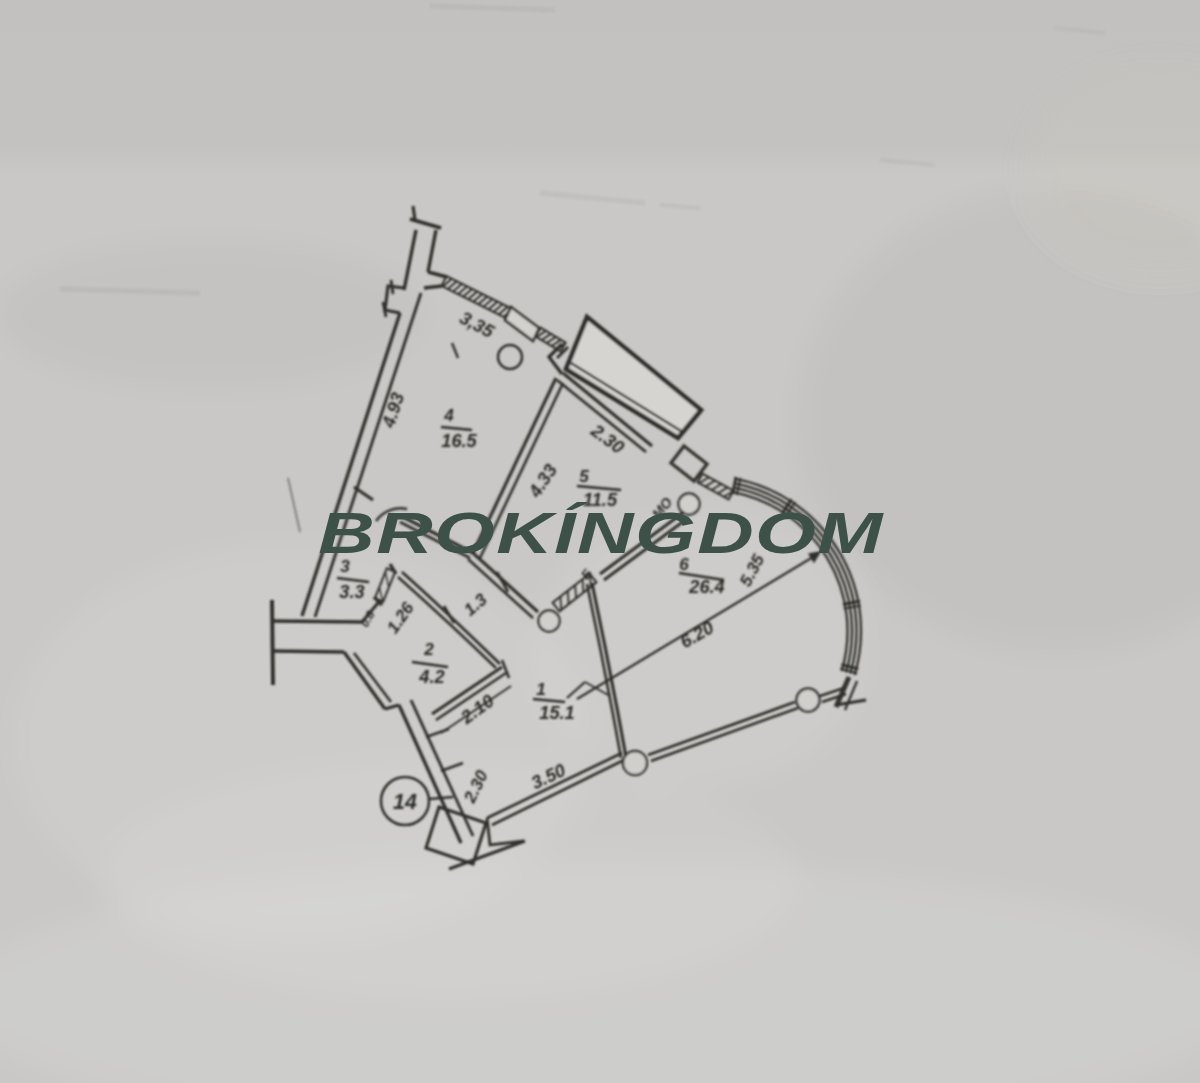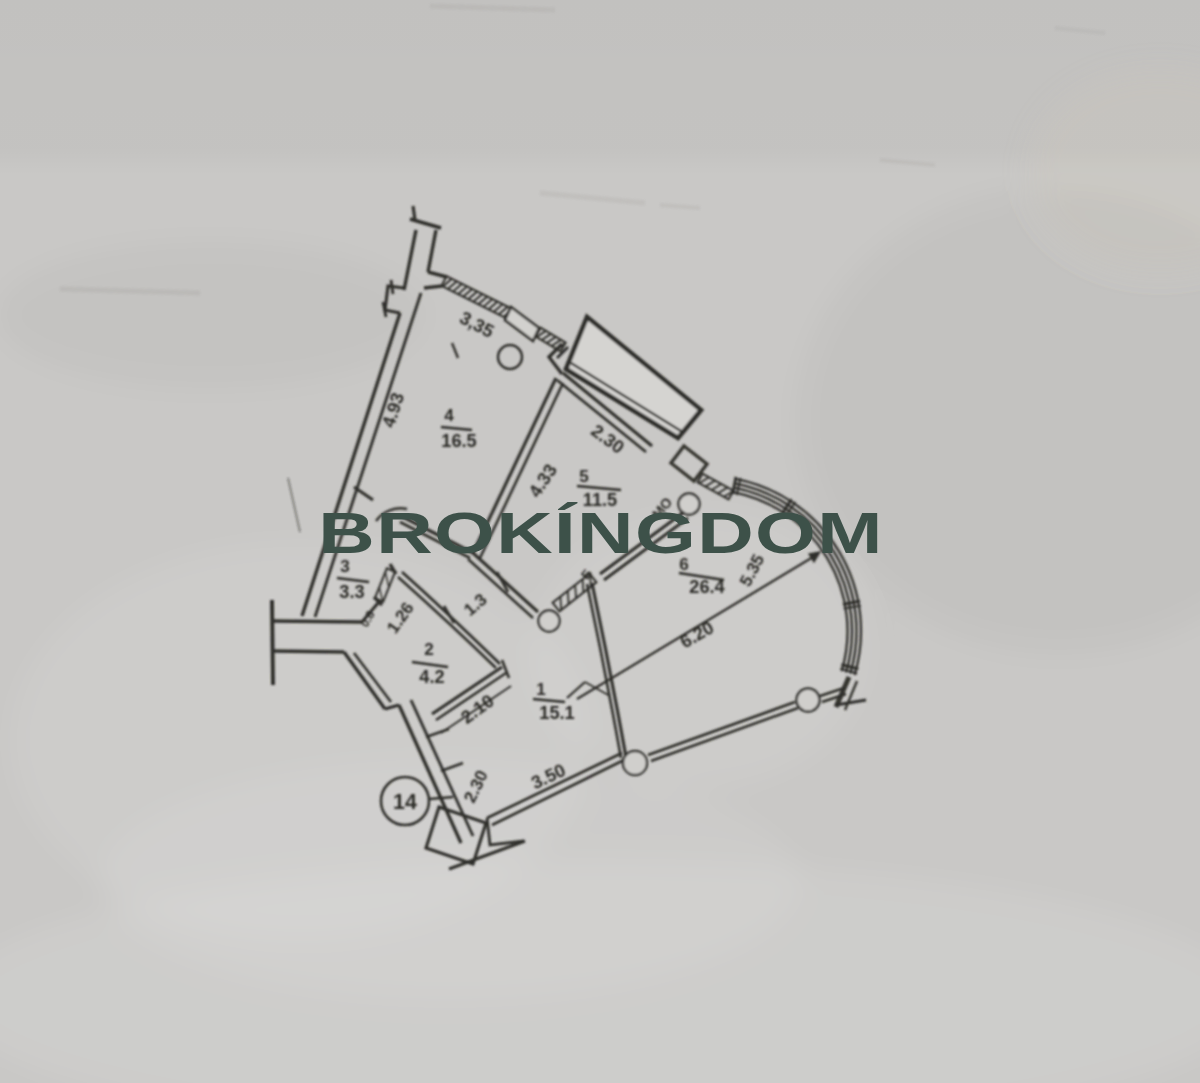--- a/index.html
+++ b/index.html
@@ -1,14 +1,14 @@
 <!DOCTYPE html>
 <html><head><meta charset="utf-8"><style>
 html,body{margin:0;padding:0;width:1200px;height:1083px;overflow:hidden;background:#cccbc9;}
-.page{position:relative;width:1200px;height:1083px;font-family:"Liberation Sans",sans-serif;}
+.page{position:relative;width:1200px;height:1083px;font-family:"Liberation Sans",sans-serif;font-style:italic;}
 </style></head><body>
 <div class="page">
 <svg width="1200" height="1083" viewBox="0 0 1200 1083" xmlns="http://www.w3.org/2000/svg">
 <defs>
 <filter id="blur1" x="-5%" y="-5%" width="110%" height="110%">
           <feGaussianBlur stdDeviation="1.15"></feGaussianBlur>
         </filter>
 <filter id="blur8" x="-50%" y="-50%" width="200%" height="200%">
           <feGaussianBlur stdDeviation="14"></feGaussianBlur>
         </filter>

